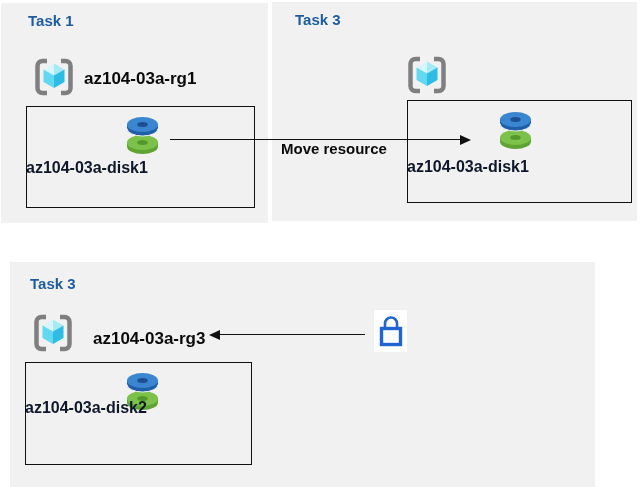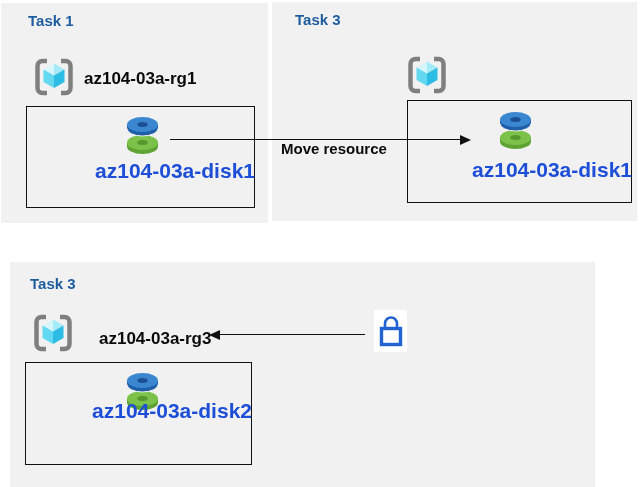--- a/index.html
+++ b/index.html
@@ -4,21 +4,21 @@
 <style>
   html,body { margin:0; padding:0; background:#fff; }
   .canvas {
     position:relative; width:637px; height:487px; background:#ffffff;
     font-family:Liberation Sans, sans-serif; overflow:hidden;
   }
   .panel { position:absolute; background:#f1f1f1; }
   .task-title { position:absolute; font-size:15px; font-weight:bold; color:#1d5c9e; white-space:nowrap; }
   .res-label { position:absolute; font-size:17px; font-weight:bold; color:#0a0a0a; white-space:nowrap; }
   .res-box { position:absolute; border:1.5px solid #111; background:transparent; }
-  .box-label { position:absolute; font-size:21px; font-weight:bold; color:#1d4ed8; text-align:right; }
+  .box-label { position:absolute; font-size:16px; font-weight:bold; color:#0f172a; text-align:left; }
   .icon-wrap { position:absolute; }
   .hline { position:absolute; border-top:1.6px solid #111; height:0; }
   .arrow-right { position:absolute; width:0; height:0;
     border-top:5px solid transparent; border-bottom:5px solid transparent; border-left:11px solid #111; }
   .arrow-left { position:absolute; width:0; height:0;
     border-top:5px solid transparent; border-bottom:5px solid transparent; border-right:11px solid #111; }
   .move-label { position:absolute; font-size:15px; font-weight:bold; color:#0a0a0a; white-space:nowrap; }
   .lock-bg { position:absolute; background:#ffffff; }
   .lock-text { position:absolute; font-size:15px; color:#0a0a0a; line-height:19px; white-space:nowrap; }
   .lock-text .lname { font-weight:bold; }
@@ -101,21 +101,21 @@
   <div class="icon-wrap" style="left:32px; top:313px;">
     <svg width="42" height="40" viewBox="0 0 42 40">
       <path d="M14,4 H9.5 a5,5 0 0 0 -5,5 V31 a5,5 0 0 0 5,5 H14" fill="none" stroke="#7f7f7f" stroke-width="4.5"></path>
       <path d="M28,4 H32.5 a5,5 0 0 1 5,5 V31 a5,5 0 0 1 -5,5 H28" fill="none" stroke="#7f7f7f" stroke-width="4.5"></path>
       <polygon points="21,6.5 10.5,12.5 21,18.5" fill="#d6f6fc"></polygon>
       <polygon points="21,6.5 31.5,12.5 21,18.5" fill="#a5eaf7"></polygon>
       <polygon points="10.5,12.5 21,18.5 21,31 10.5,25" fill="#62d8f1"></polygon>
       <polygon points="31.5,12.5 21,18.5 21,31 31.5,25" fill="#2cbce4"></polygon>
     </svg>
   </div>
-  <div class="res-label" style="left:99px; top:329px;">az104-03a-rg3</div>
+  <div class="res-label" style="left:93px; top:329px;">az104-03a-rg3</div>
 
   <div class="hline" style="left:219px; top:334px; width:146px;"></div>
   <div class="arrow-left" style="left:209px; top:330px;"></div>
 
   <div class="lock-bg" style="left:374px; top:310px; width:33px; height:42px;"></div>
   <div class="icon-wrap" style="left:378px; top:313px;">
     <svg width="26" height="36" viewBox="0 0 26 36">
       <path d="M7,16 V10.5 a6,6 0 0 1 12,0 V16" fill="none" stroke="#2163d2" stroke-width="2.6"></path>
       <rect x="3.5" y="15.5" width="19" height="16" fill="#ffffff" stroke="#2163d2" stroke-width="3.4"></rect>
     </svg>

